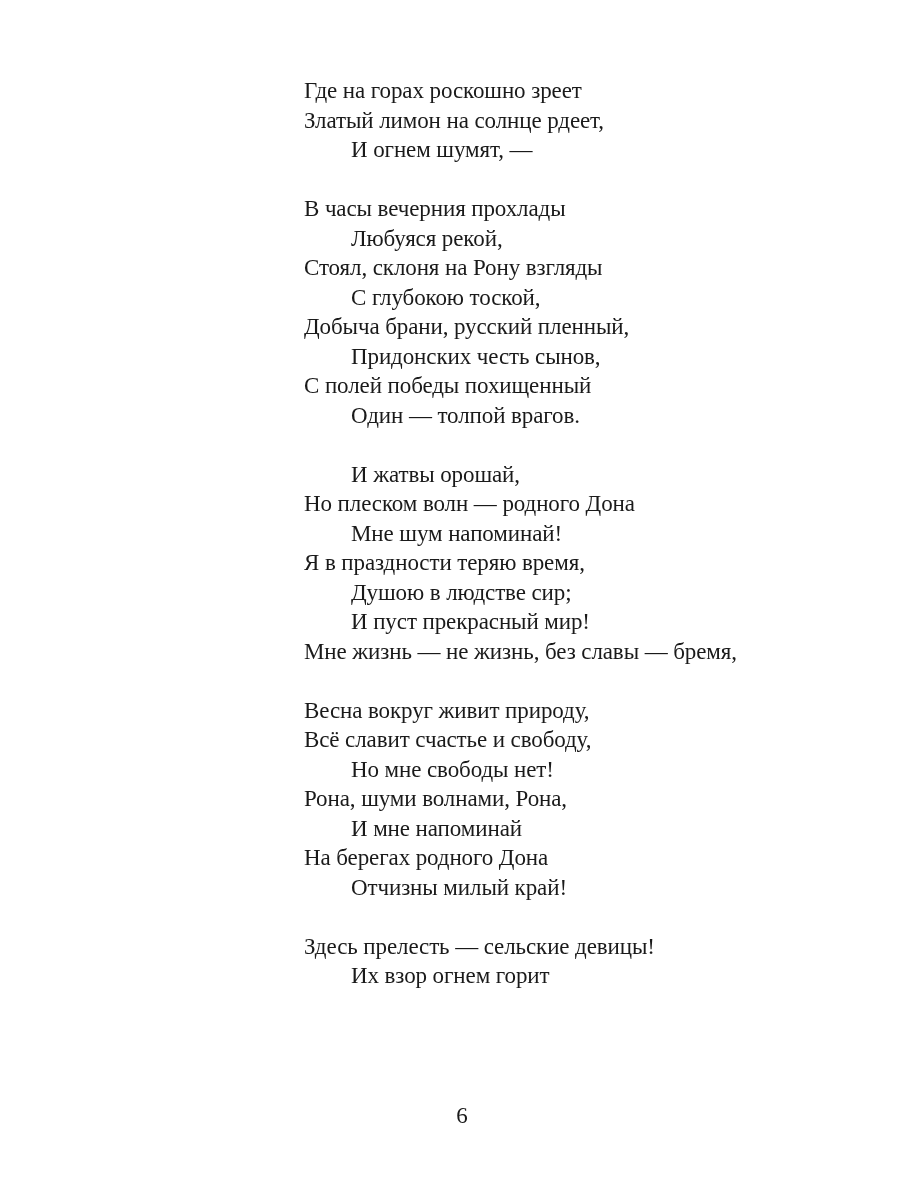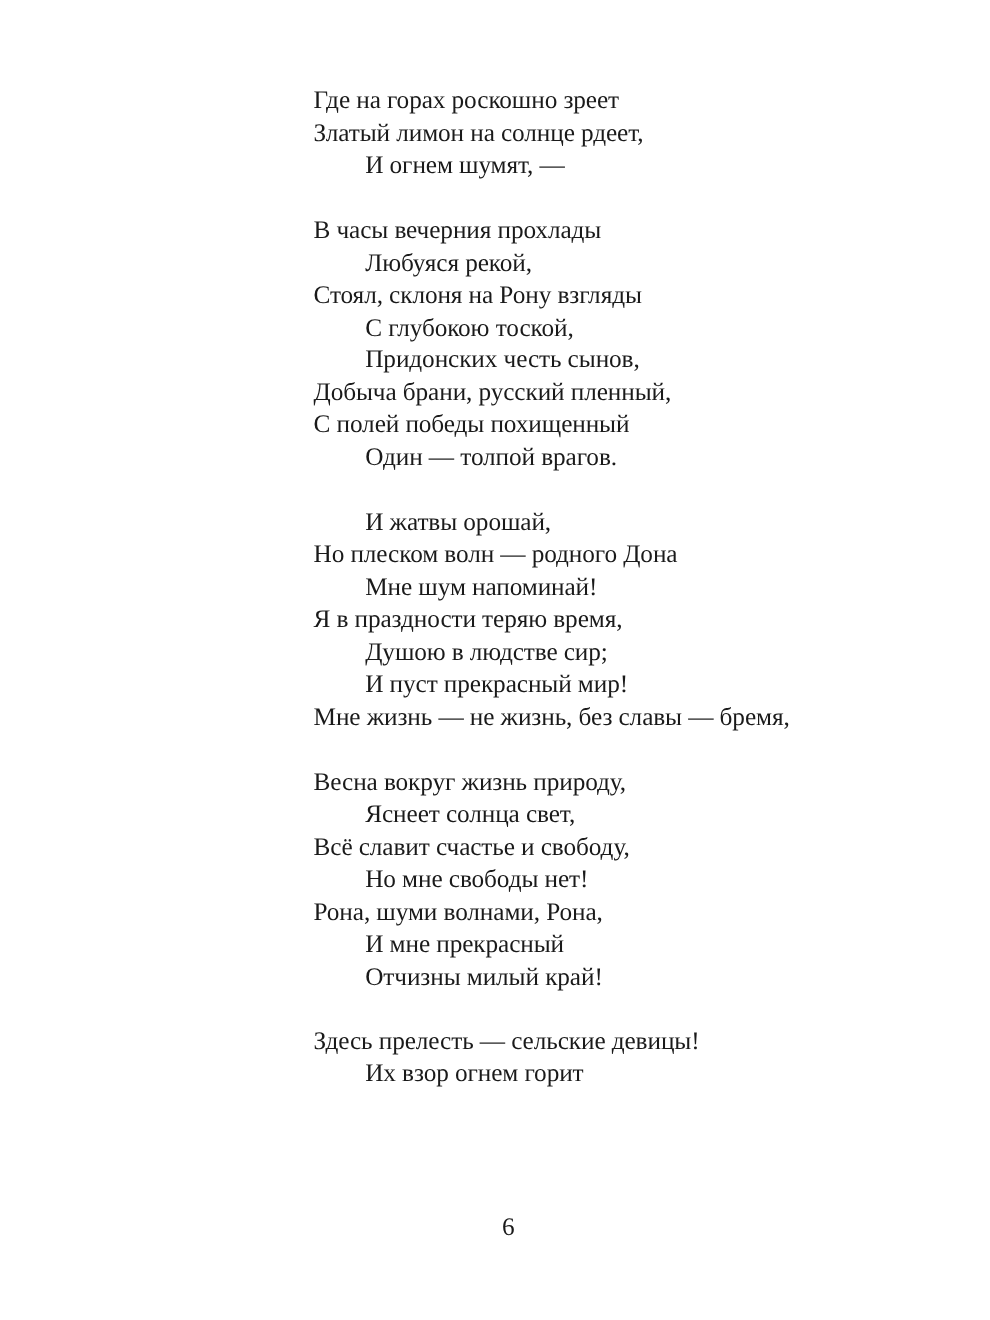--- a/index.html
+++ b/index.html
@@ -17,21 +17,21 @@
     }
     .page {
       position: absolute;
       left: 0;
       top: 0;
       width: 900px;
       height: 1200px;
     }
     .poem {
       position: absolute;
-      left: 285px;
+      left: 304px;
       top: 76px;
       width: 520px;
     }
     .stanza {
       margin: 0 0 29.5px 0;
     }
     .line {
       display: block;
       font-size: 23px;
       line-height: 29.5px;
@@ -62,43 +62,43 @@
       <span class="line">Где на горах роскошно зреет</span>
       <span class="line">Златый лимон на солнце рдеет,</span>
       <span class="line indent">И огнем шумят, —</span>
     </div>
 
     <div class="stanza">
       <span class="line">В часы вечерния прохлады</span>
       <span class="line indent">Любуяся рекой,</span>
       <span class="line">Стоял, склоня на Рону взгляды</span>
       <span class="line indent">С глубокою тоской,</span>
+      <span class="line">Добыча брани, русский пленный,</span>
       <span class="line indent">Придонских честь сынов,</span>
-      <span class="line">Добыча брани, русский пленный,</span>
       <span class="line">С полей победы похищенный</span>
       <span class="line indent">Один — толпой врагов.</span>
     </div>
 
     <div class="stanza">
       <span class="line indent">И жатвы орошай,</span>
       <span class="line">Но плеском волн — родного Дона</span>
       <span class="line indent">Мне шум напоминай!</span>
       <span class="line">Я в праздности теряю время,</span>
       <span class="line indent">Душою в людстве сир;</span>
       <span class="line indent">И пуст прекрасный мир!</span>
       <span class="line">Мне жизнь — не жизнь, без славы — бремя,</span>
     </div>
 
     <div class="stanza">
-      <span class="line">Весна вокруг жизнь природу,</span>
-      <span class="line indent">Яснеет солнца свет,</span>
+      <span class="line">Весна вокруг живит природу,</span>
       <span class="line">Всё славит счастье и свободу,</span>
       <span class="line indent">Но мне свободы нет!</span>
       <span class="line">Рона, шуми волнами, Рона,</span>
-      <span class="line indent">И мне прекрасный</span>
+      <span class="line indent">И мне напоминай</span>
+      <span class="line">На берегах родного Дона</span>
       <span class="line indent">Отчизны милый край!</span>
     </div>
 
     <div class="stanza">
       <span class="line">Здесь прелесть — сельские девицы!</span>
       <span class="line indent">Их взор огнем горит</span>
     </div>
 
   </div>
 

